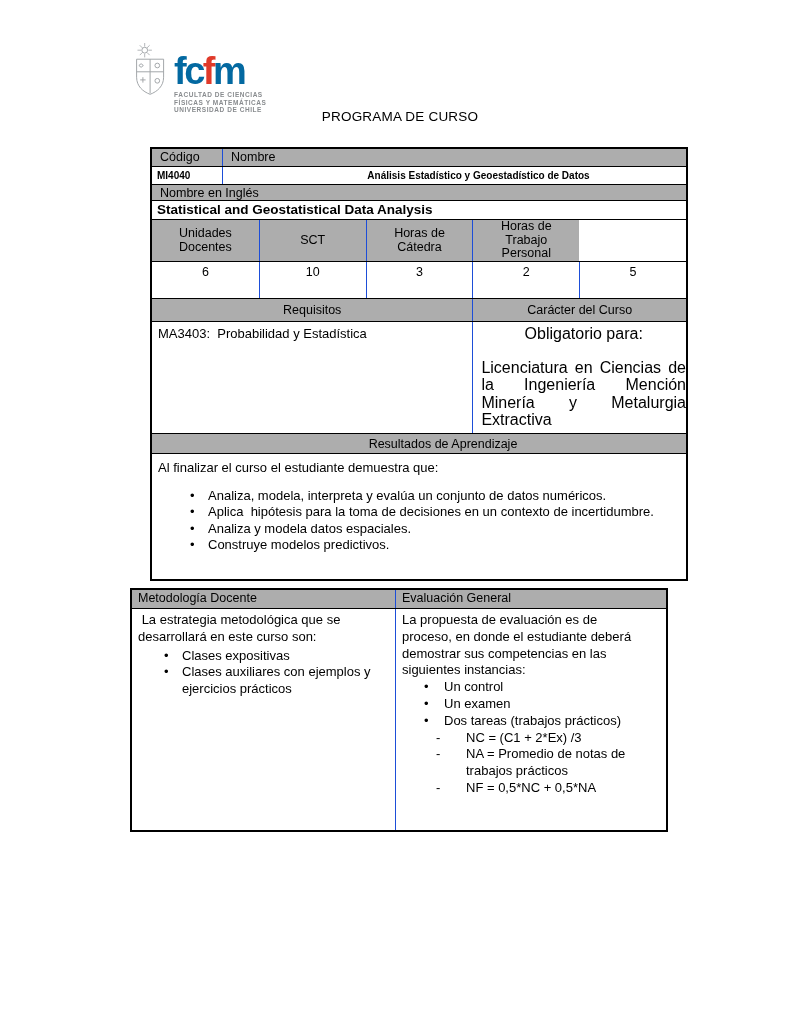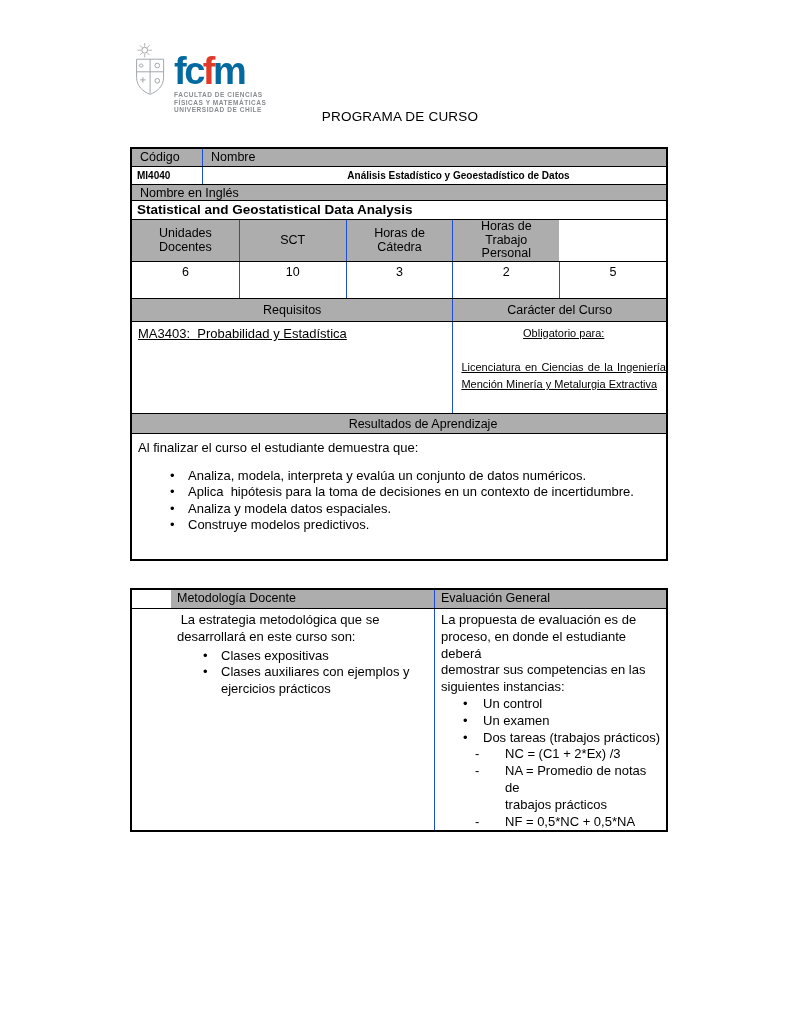--- a/index.html
+++ b/index.html
@@ -22,21 +22,21 @@
   
   .tbl{position:absolute;left:130px;width:538px;border:2px solid #000;box-sizing:border-box;}
   .row{display:flex;box-sizing:border-box;border-top:1px solid #000;}
   .row:first-child{border-top:none;}
   .cell{box-sizing:border-box;border-left:1px solid #1d4ed8;overflow:hidden;}
   .cell:first-child{border-left:none;}
   .gray{background:#adadad;}
   .pre{white-space:pre-wrap;}
 
   
-  .main-tbl{top:147px;}
+  .main-tbl{top:147px;margin-left:20px;}
   .r-codigo{height:17px;}
   .r-codigo .cell{font-size:12.5px;line-height:15px;padding:1px 0 0 8px;}
   .c70{flex:0 0 70px;}
   .cfill{flex:1 1 auto;padding-left:48px;}
   .r-nombre{height:18px;}
   .r-nombre .cell{font-size:10px;line-height:16px;font-weight:bold;padding-top:1px;}
   .r-nombre .c70{padding-left:5px;}
   .r-nombre .cfill{text-align:center;}
   .r-ingles-lbl{height:16px;}
   .r-ingles-lbl .cell{font-size:12.5px;line-height:14px;padding:1px 0 0 8px;}
@@ -46,41 +46,41 @@
   .r-hours-head{height:42px;}
   .r-hours-head .cell{flex:0 0 20%;display:flex;align-items:center;justify-content:center;
                       text-align:center;font-size:12.5px;line-height:13.5px;}
   .r-hours-val{height:37px;}
   .r-hours-val .cell{flex:0 0 20%;text-align:center;font-size:12.5px;line-height:14px;padding-top:3px;}
 
   .r-req-head{height:23px;}
   .r-req-head .cell{display:flex;align-items:center;justify-content:center;font-size:12.5px;}
   .c60{flex:0 0 60%;}
   .c40{flex:0 0 40%;}
-  .r-req-body{height:92px;text-decoration:underline;}
+  .r-req-body{height:112px;}
   .req-left{font-size:13px;line-height:16px;padding:4px 6px 0 6px;}
-  .req-right{font-size:11px;line-height:17.5px;padding:3px 0 0 8px;}
+  .req-right{font-size:16px;line-height:17.5px;padding:3px 0 0 8px;}
   .req-right .oblig{text-align:center;}
   .req-right .lic{margin-top:16px;text-align:justify;}
 
   .r-res-head{height:20px;}
   .r-res-head .cell{display:flex;align-items:center;justify-content:center;font-size:12.5px;width:100%;}
   .r-res-body{height:126px;display:block;}
   .res-body-inner{font-size:13px;line-height:16.5px;padding:6px 8px 0 6px;}
   .res-list{margin-top:11px;padding-left:32px;}
 
   .li{display:flex;}
   .li .marker{flex:0 0 18px;text-align:left;}
   .li .li-text{flex:1 1 auto;white-space:pre-wrap;}
 
   
   .bottom-tbl{top:588px;}
   .r-bot-head{height:18px;}
   .r-bot-head .cell{font-size:12.5px;line-height:14px;padding:1px 0 0 6px;}
-  .cL{flex:0 0 263px;margin-left:39px;}
+  .cL{flex:0 0 263px;}
   .cR{flex:1 1 auto;}
   .r-bot-body{height:222px;}
   .bot-cell{font-size:13px;line-height:16.8px;padding:3px 6px 0 6px;}
   .met-list{padding-left:26px;margin-top:2px;}
   .eval-list{padding-left:22px;}
   .eval-list .marker{flex:0 0 20px;}
   .formula-list{padding-left:30px;}
   .formula-list .marker{flex:0 0 30px;padding-left:4px;}
 </style>
 </head>

